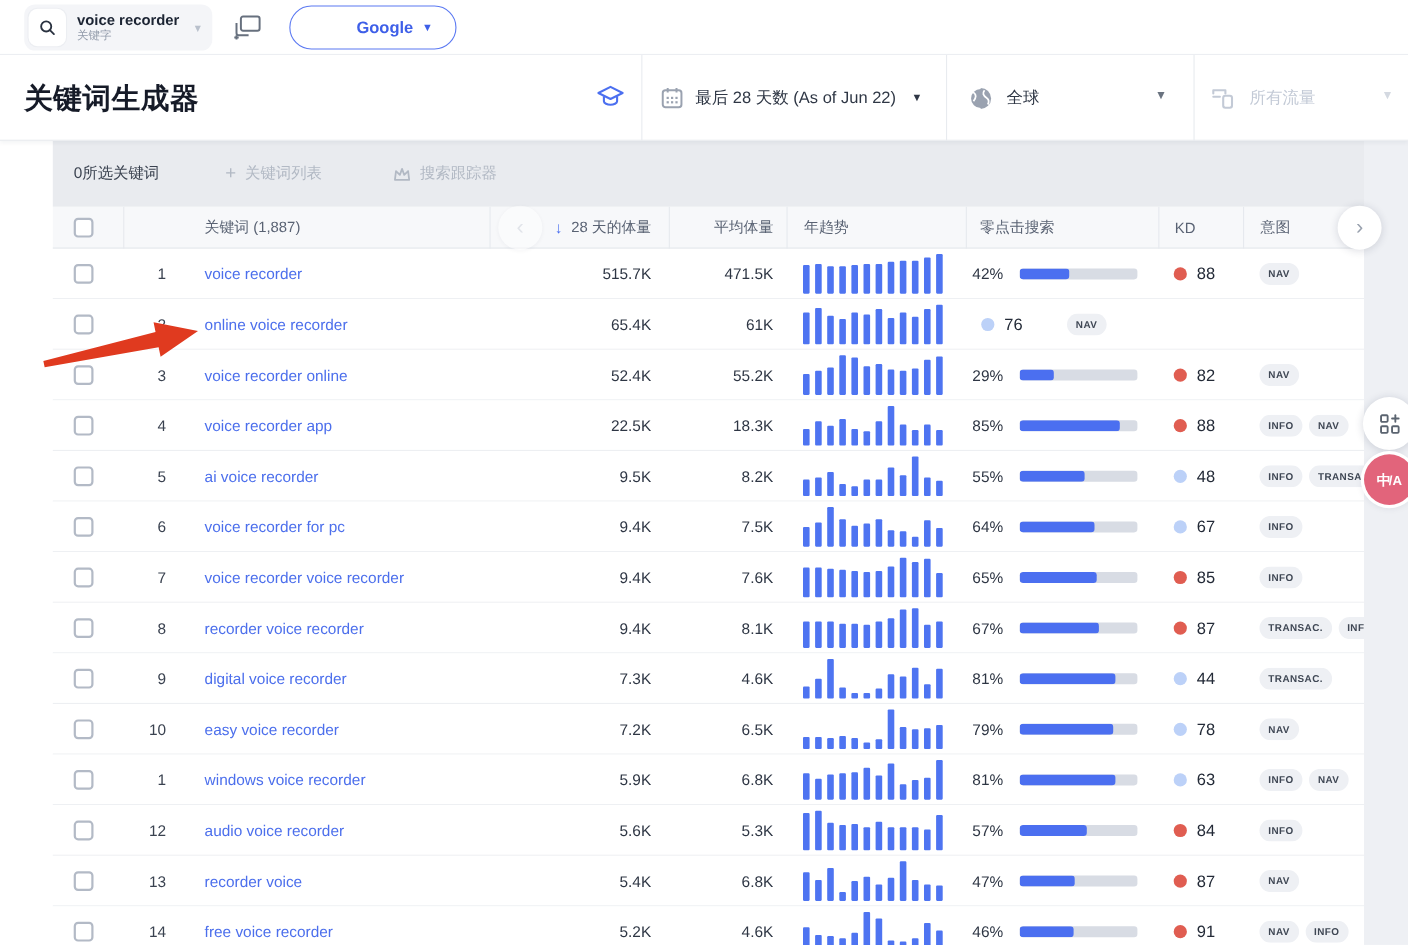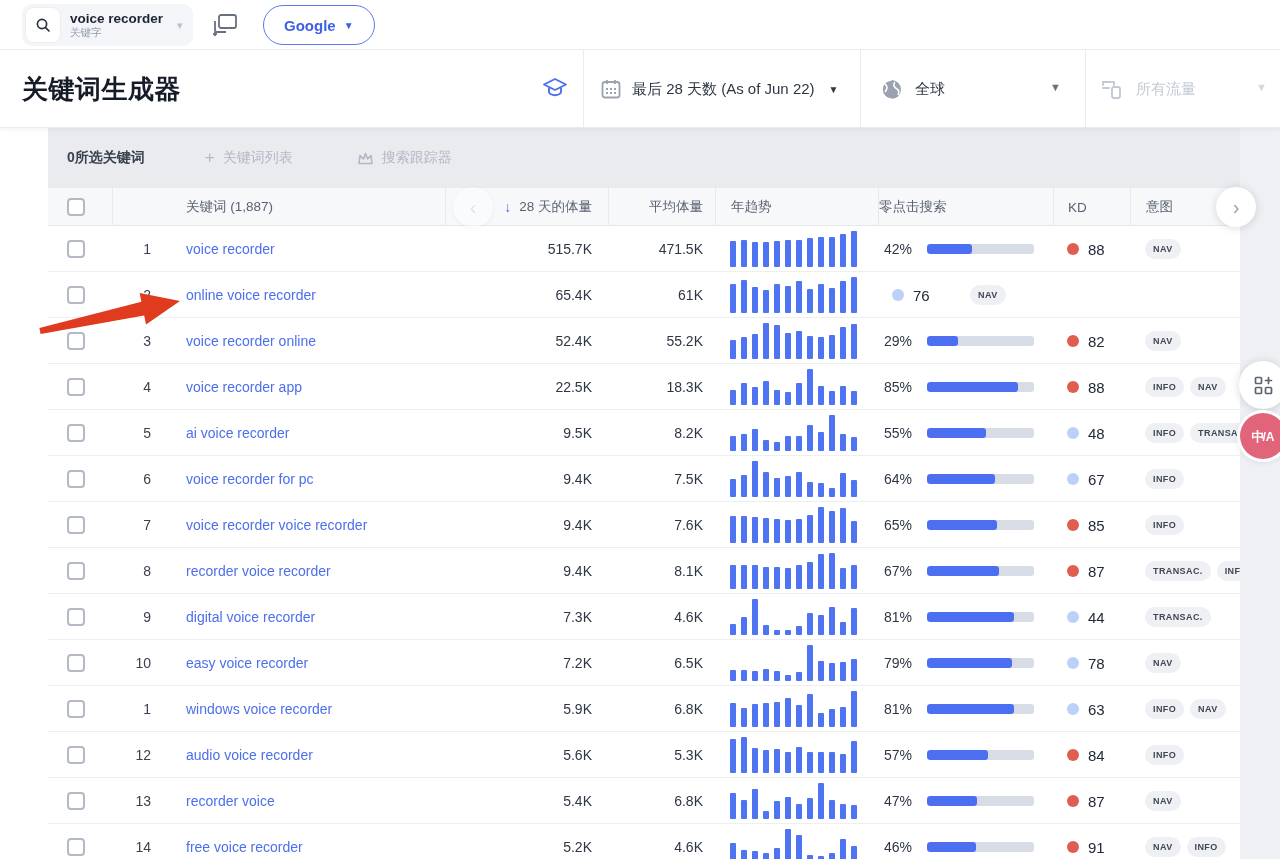--- a/index.html
+++ b/index.html
@@ -15,21 +15,21 @@
   .search-iconbox { width:34px; height:34px; background:#fff; border-radius:8px;
     display:flex; align-items:center; justify-content:center; box-shadow:0 0 0 1px #eceef2; }
   .search-texts { margin:0 14px 0 10px; line-height:1.15; }
   .search-query { font-size:13.5px; font-weight:700; color:#1c2433; }
   .search-sub { font-size:10.5px; color:#939cab;font-family:Liberation Mono, monospace; }
   .pill-caret { color:#b9c0cc; font-size:11px; margin-right:6px; }
   .compare-btn { position:absolute; left:212px; top:12px; cursor:pointer; }
   .engine-btn { position:absolute; left:263px; top:5px; height:40px; padding:0 20px;
     border:1.5px solid #5b79f2; border-radius:21px; background:#fff; display:flex;
     align-items:center; gap:8px; cursor:pointer; }
-  .engine-label { font-size:15px; font-weight:700; color:#3e5fe8; }
+  .engine-label { font-size:15px; font-weight:700; color:#3e5fe8;margin-left:40px; }
   .engine-caret { color:#3e5fe8; font-size:10px; }
 
   
   .pagehead { position:absolute; left:0; top:50px; width:1280px; height:78px; background:#fff;
     border-bottom:1px solid #e8eaee; box-shadow:0 2px 4px rgba(20,30,60,.05); z-index:20; }
   .page-title { position:absolute; left:22px; top:22px; font-size:26px; font-weight:800;
     color:#161b28; letter-spacing:.5px; }
   .cap-icon { position:absolute; left:542px; top:26px; cursor:pointer; }
   .ph-div { position:absolute; top:0; width:1px; height:78px; background:#e8ebef; }
   .filter { position:absolute; top:0; height:78px; display:flex; align-items:center;
@@ -43,21 +43,21 @@
   .f-text-dim { font-size:15px; color:#c3cad6; }
   .traffic-caret { position:absolute; left:1256px; top:31px; font-size:11px; color:#d4d9e1; }
 
   
   .right-gutter { position:absolute; left:1240px; top:128px; width:40px; height:731px;
     background:#eef0f4; }
   .tablewrap { position:absolute; left:48px; top:128px; width:1192px; }
 
   .toolbar { height:60px; background:#e9ebef; display:flex; align-items:center;
     padding-left:19px; }
-  .tb-selected { font-size:14px; font-weight:700; color:#3a4250; }
+  .tb-selected { font-size:14px; font-weight:400; color:#3a4250; }
   .tb-group { display:flex; align-items:center; gap:8px; color:#b2b9c4; cursor:default; }
   .tb-glabel { font-size:14px; color:#b2b9c4; }
   .g2 { margin-left:60px; } .g3 { margin-left:64px; }
   .tb-plus { font-size:17px; color:#b2b9c4; }
 
   
   .thead { height:38px; background:#f7f8fa; display:flex; border-bottom:1px solid #e4e7ec;
     position:relative; font-size:13.5px; color:#596273; }
   .th { display:flex; align-items:center; height:38px; }
   .bl { border-left:1px solid #e6e9ee; }
@@ -215,21 +215,21 @@
         <span class="cb"></span>
       </div>
     <div class="th c-rank bl"></div>
     <div class="th c-kw">关键词 (1,887)</div>
     <div class="th c-vol bl">
       <span class="sort-arrow">↓</span>
       <span>28 天的体量</span>
     </div>
     <div class="th c-avg bl">平均体量</div>
     <div class="th c-trend bl">年趋势</div>
-    <div class="th c-zero bl" style="">零点击搜索</div>
+    <div class="th c-zero bl" style="padding-left:12px">零点击搜索</div>
     <div class="th c-kd bl">KD</div>
     <div class="th c-intent bl">意图</div>
     <div class="scroll-btn scroll-left">‹</div>
     <div class="scroll-btn scroll-right">›</div>
   </div>
 
   <div id="tbody">
       <div class="trow">
         <div class="td c-check">
           <span class="cb"></span>

